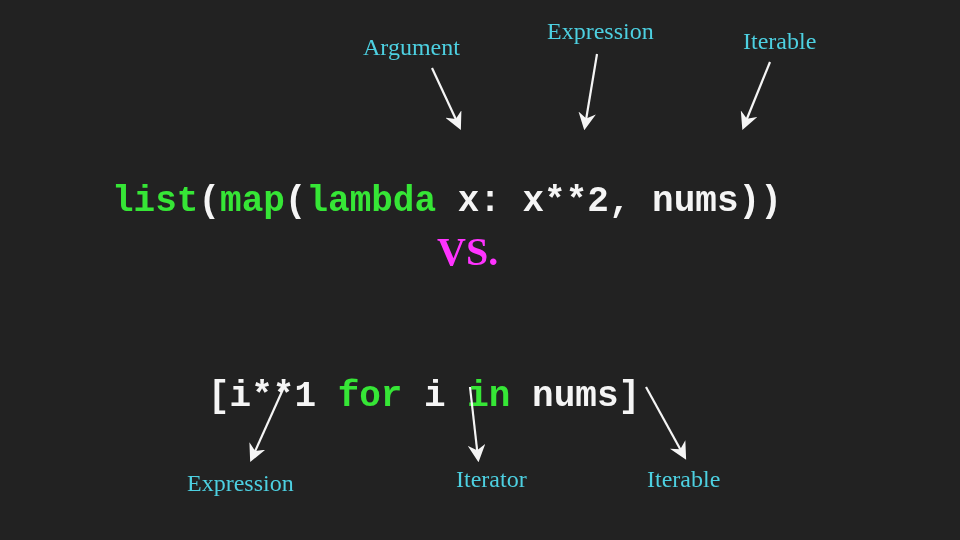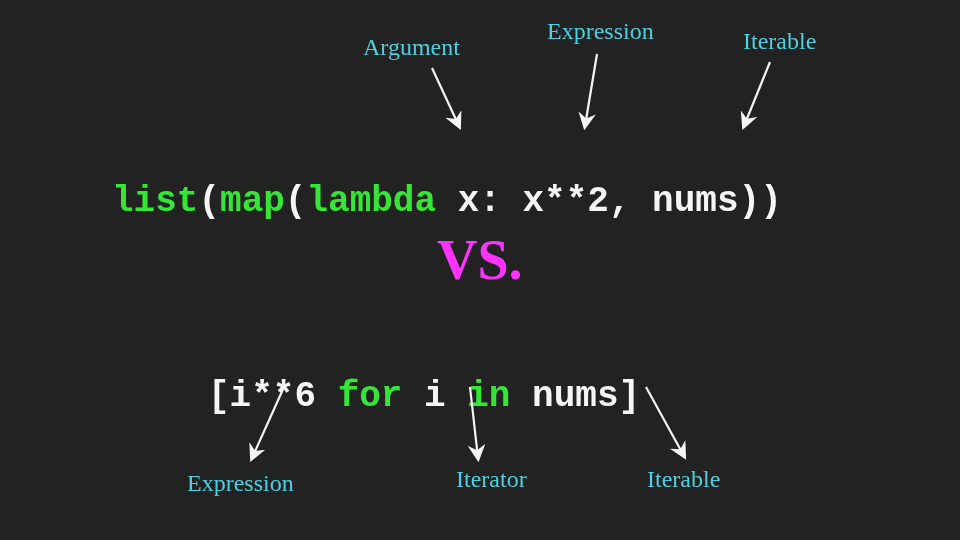--- a/index.html
+++ b/index.html
@@ -23,21 +23,21 @@
     font-size: 36px;
     font-weight: bold;
     white-space: pre;
   }
   .green { color: #36e636; margin-top: 16px; }
   .white { color: #f5f5f5; }
   .vs {
     position: absolute;
     font-family: "Comic Sans MS", "Segoe Script", cursive;
     color: #ff33ff;
-    font-size: 56px;
+    font-size: 40px;
     font-weight: bold;
   }
   svg.arrows {
     position: absolute;
     top: 0; left: 0;
     width: 960px; height: 540px;
     pointer-events: none;
   }
 </style>
 </head>
@@ -47,21 +47,21 @@
 <div class="label" style="left:547px; top:18px;">Expression</div>
 <div class="label" style="left:743px; top:28px;">Iterable</div>
 
 <div class="code" style="left:112px; top:140px;">
 <span class="green">list</span><span class="white">(</span><span class="green">map</span><span class="white">(</span><span class="green">lambda</span><span class="white"> x: x**2, nums))</span>
 </div>
 
 <div class="vs" style="left:437px; top:228px;">VS.</div>
 
 <div class="code" style="left:208px; top:335px;">
-<span class="white">[i**6 </span><span class="green">for</span><span class="white"> i </span><span class="green">in</span><span class="white"> nums]</span>
+<span class="white">[i**1 </span><span class="green">for</span><span class="white"> i </span><span class="green">in</span><span class="white"> nums]</span>
 </div>
 
 <div class="label" style="left:187px; top:470px;">Expression</div>
 <div class="label" style="left:432px; top:466px;margin-left:24px;">Iterator</div>
 <div class="label" style="left:647px; top:466px;">Iterable</div>
 
 <svg class="arrows" viewBox="0 0 960 540">
   <defs>
     <marker id="ah" markerWidth="8" markerHeight="8" refX="6" refY="4" orient="auto" markerUnits="strokeWidth">
       <path d="M0,0 L8,4 L0,8 L2.5,4 Z" fill="#f5f5f5"></path>

